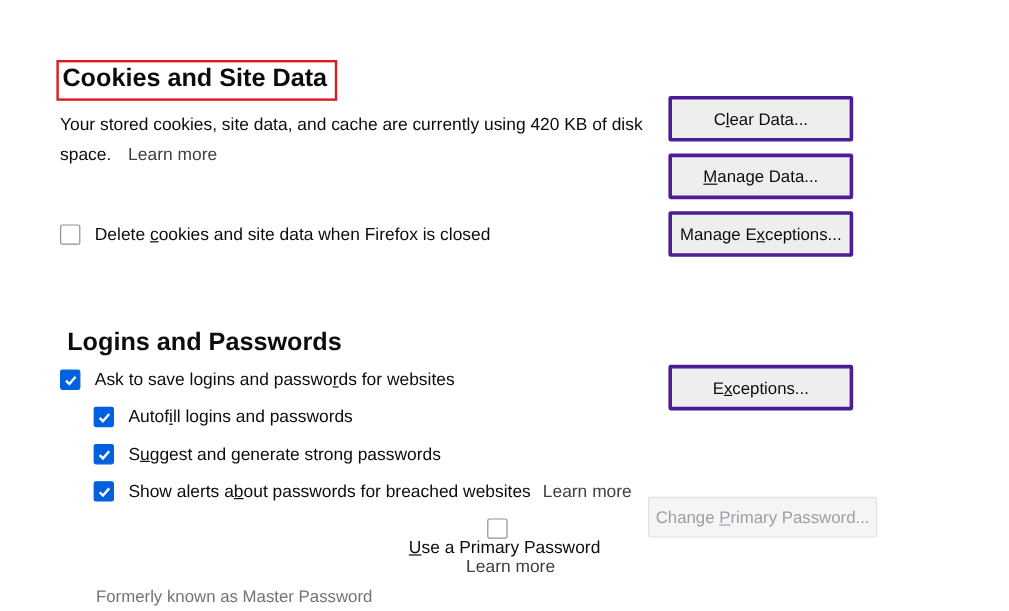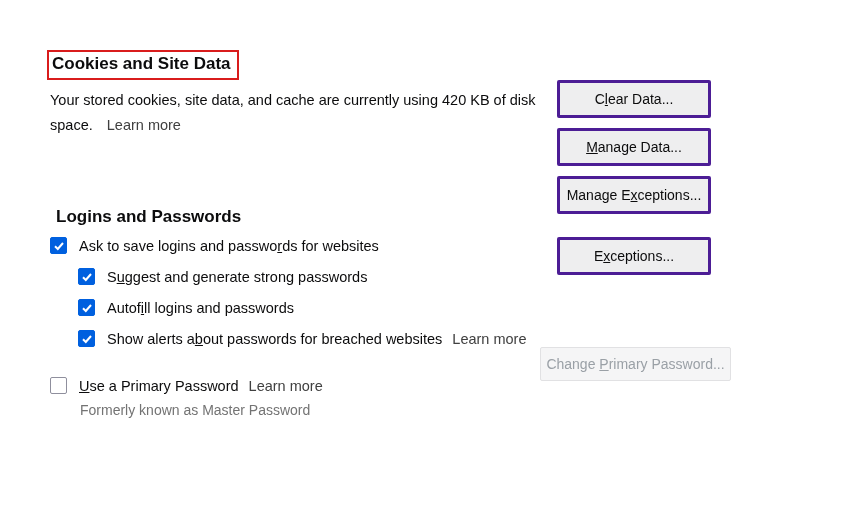--- a/index.html
+++ b/index.html
@@ -15,21 +15,21 @@
     position: relative;
   }
   .page {
     padding: 50px 50px 30px 50px;
   }
   .section {
     margin-bottom: 60px;
     position: relative;
   }
   .section-header {
-    font-size: 17px;
+    font-size: 21px;
     font-weight: 600;
     margin: 0 0 8px 0;
   }
   .highlight-box {
     display: inline-block;
     border: 2px solid #d91c1c;
     padding: 2px 6px 4px 3px;
     margin-left: -3px;
   }
   .desc {
@@ -117,20 +117,26 @@
 
     <h2 class="section-header">
       <span class="highlight-box">Cookies and Site Data</span>
     </h2>
 
     <div class="desc">
       <span>Your stored cookies, site data, and cache are currently using </span><span>420 KB</span><span> of disk space.</span>
       <a class="link">Learn more</a>
     </div>
 
+    <div class="checkbox-row" style="margin-top:46px;">
+      <span class="checkbox">
+        
+      </span>
+      <span>Delete <span class="ul">c</span>ookies and site data when Firefox is closed</span>
+    </div>
   </div>
 
   <div class="section" style="margin-top:70px;">
     <div class="button-stack" style="top:30px;">
       <button class="btn">E<span class="ul">x</span>ceptions...</button>
     </div>
     <div class="button-stack" style="top:140px; right:60px;">
       <button class="btn" disabled="" style="width:191px;">Change <span class="ul">P</span>rimary Password...</button>
     </div>
 
@@ -144,43 +150,43 @@
       </span>
       <span>Ask to save logins and passwo<span class="ul">r</span>ds for websites</span>
     </div>
 
     <div class="checkbox-row sub">
       <span class="checkbox checked">
         <svg width="12" height="12" viewBox="0 0 12 12">
             <path d="M2 6.2 L4.8 9 L10 3" stroke="#fff" stroke-width="2" fill="none"></path>
           </svg>
       </span>
-      <span>S<span class="ul">u</span>ggest and generate strong passwords</span>
+      <span>Autof<span class="ul">i</span>ll logins and passwords</span>
     </div>
 
     <div class="checkbox-row sub">
       <span class="checkbox checked">
         <svg width="12" height="12" viewBox="0 0 12 12">
             <path d="M2 6.2 L4.8 9 L10 3" stroke="#fff" stroke-width="2" fill="none"></path>
           </svg>
       </span>
-      <span>Autof<span class="ul">i</span>ll logins and passwords</span>
+      <span>S<span class="ul">u</span>ggest and generate strong passwords</span>
     </div>
 
     <div class="checkbox-row sub">
       <span class="checkbox checked">
         <svg width="12" height="12" viewBox="0 0 12 12">
             <path d="M2 6.2 L4.8 9 L10 3" stroke="#fff" stroke-width="2" fill="none"></path>
           </svg>
       </span>
       <span>Show alerts a<span class="ul">b</span>out passwords for breached websites</span>
       <a class="link">Learn more</a>
     </div>
 
-    <div class="checkbox-row" style="margin-top:30px;">
+    <div class="checkbox-row" style="margin-top:14px;flex-direction:column;">
       <span class="checkbox">
         
       </span>
       <span><span class="ul">U</span>se a Primary Password</span>
       <a class="link">Learn more</a>
     </div>
 
     <div class="note">Formerly known as Master Password</div>
   </div>
 

